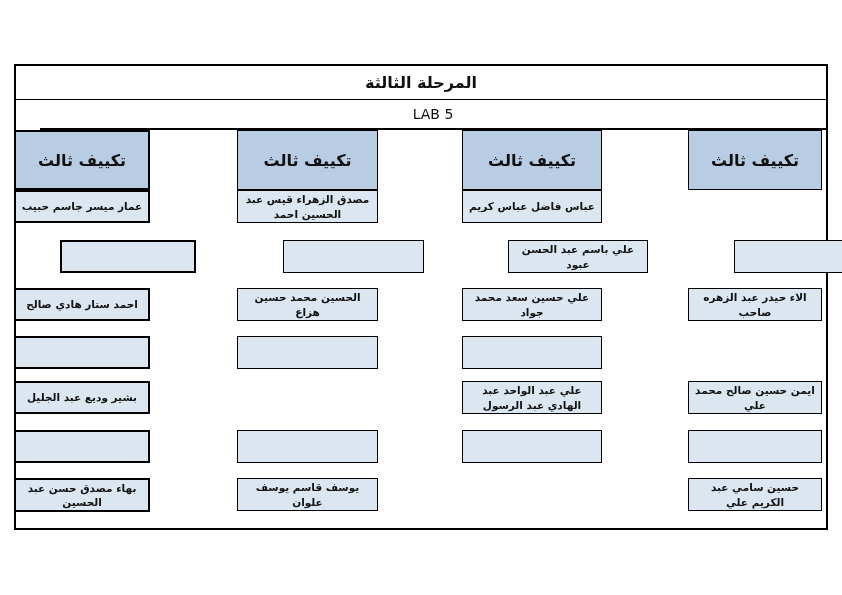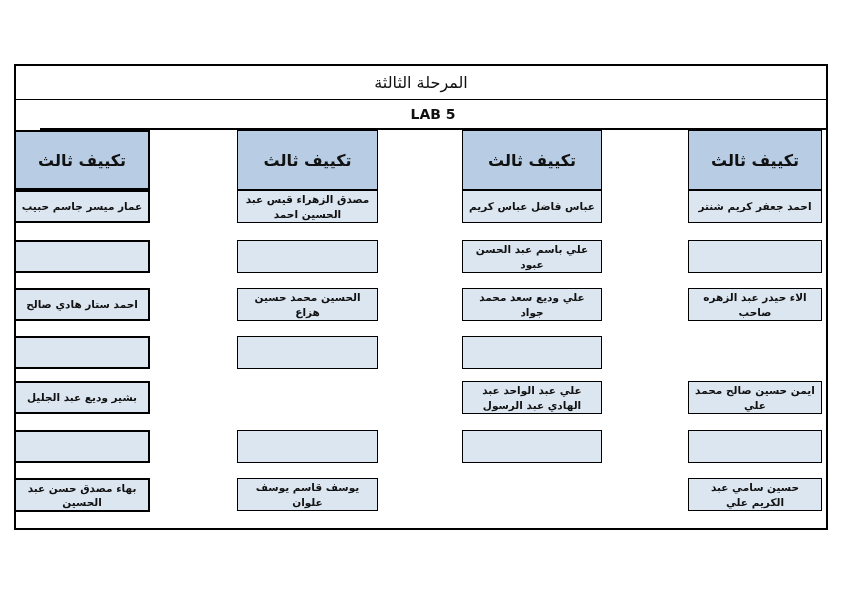--- a/index.html
+++ b/index.html
@@ -7,26 +7,26 @@
     width:842px;height:595px;background:#ffffff;position:relative;overflow:hidden;
     font-family:"DejaVu Sans", sans-serif;color:#111111;
   }
   .frame{
     position:absolute;left:14px;top:64px;width:810px;height:462px;
     border:2px solid #000000;background:#ffffff;
   }
   .title-row{
     height:33px;border-bottom:1px solid #000000;
     display:flex;align-items:center;justify-content:center;
-    font-weight:normal;font-size:16px;direction:rtl;
+    font-weight:bold;font-size:16px;direction:rtl;
   }
   .subtitle-row{
     height:28px;border-bottom:2px solid #000000;
     display:flex;align-items:center;justify-content:center;
-    font-weight:bold;font-size:14px;margin-left:24px;
+    font-weight:normal;font-size:14px;margin-left:24px;
   }
   .col-header{
     position:absolute;height:60px;top:64px;
     background:#b8cce4;border:1px solid #000000;box-sizing:border-box;
     display:flex;align-items:center;justify-content:center;
     font-weight:bold;font-size:16px;direction:rtl;
   }
   .cell{
     position:absolute;min-height:33px;
     background:#dce6f1;border:1px solid #000000;box-sizing:border-box;
@@ -36,47 +36,46 @@
   }
   
   .c1{left:672px;width:134px;}
   .c2{left:446px;width:140px;}
   .c3{left:221px;width:141px;}
   .c4{left:-2px;width:136px;}
   .c3.cell, .c3.col-header{border-width:1.5px;}
   .c4.cell, .c4.col-header{border-width:2px;}
   
   .r1{top:124px;}
-  .r2{top:174px;}
+  .r2{top:174px;margin-left:46px;}
   .r3{top:222px;}
   .r4{top:270px;}
   .r5{top:315px;}
   .r6{top:364px;}
   .r7{top:412px;}
 </style>
 </head>
 <body>
 
 <div class="frame">
 
   <div class="title-row">المرحلة الثالثة</div>
   <div class="subtitle-row">LAB 5</div>
 
   <div class="col-header c1">تكييف ثالث</div>
-  <div class="cell c1 r1">احمد جعفر كريم شنتر</div>
   <div class="cell c1 r2"></div>
   <div class="cell c1 r3">الاء حيدر عبد الزهره صاحب</div>
   <div class="cell c1 r5">ايمن حسين صالح محمد علي</div>
   <div class="cell c1 r6"></div>
   <div class="cell c1 r7">حسين سامي عبد الكريم علي</div>
 
   <div class="col-header c2">تكييف ثالث</div>
   <div class="cell c2 r1">عباس فاضل عباس كريم</div>
   <div class="cell c2 r2">علي باسم عبد الحسن عبود</div>
-  <div class="cell c2 r3">علي وديع سعد محمد جواد</div>
+  <div class="cell c2 r3">علي حسين سعد محمد جواد</div>
   <div class="cell c2 r4"></div>
   <div class="cell c2 r5">علي عبد الواحد عبد الهادي عبد الرسول</div>
   <div class="cell c2 r6"></div>
 
   <div class="col-header c3">تكييف ثالث</div>
   <div class="cell c3 r1">مصدق الزهراء قيس عبد الحسين احمد</div>
   <div class="cell c3 r2"></div>
   <div class="cell c3 r3">الحسين محمد حسين هزاع</div>
   <div class="cell c3 r4"></div>
   <div class="cell c3 r6"></div>

